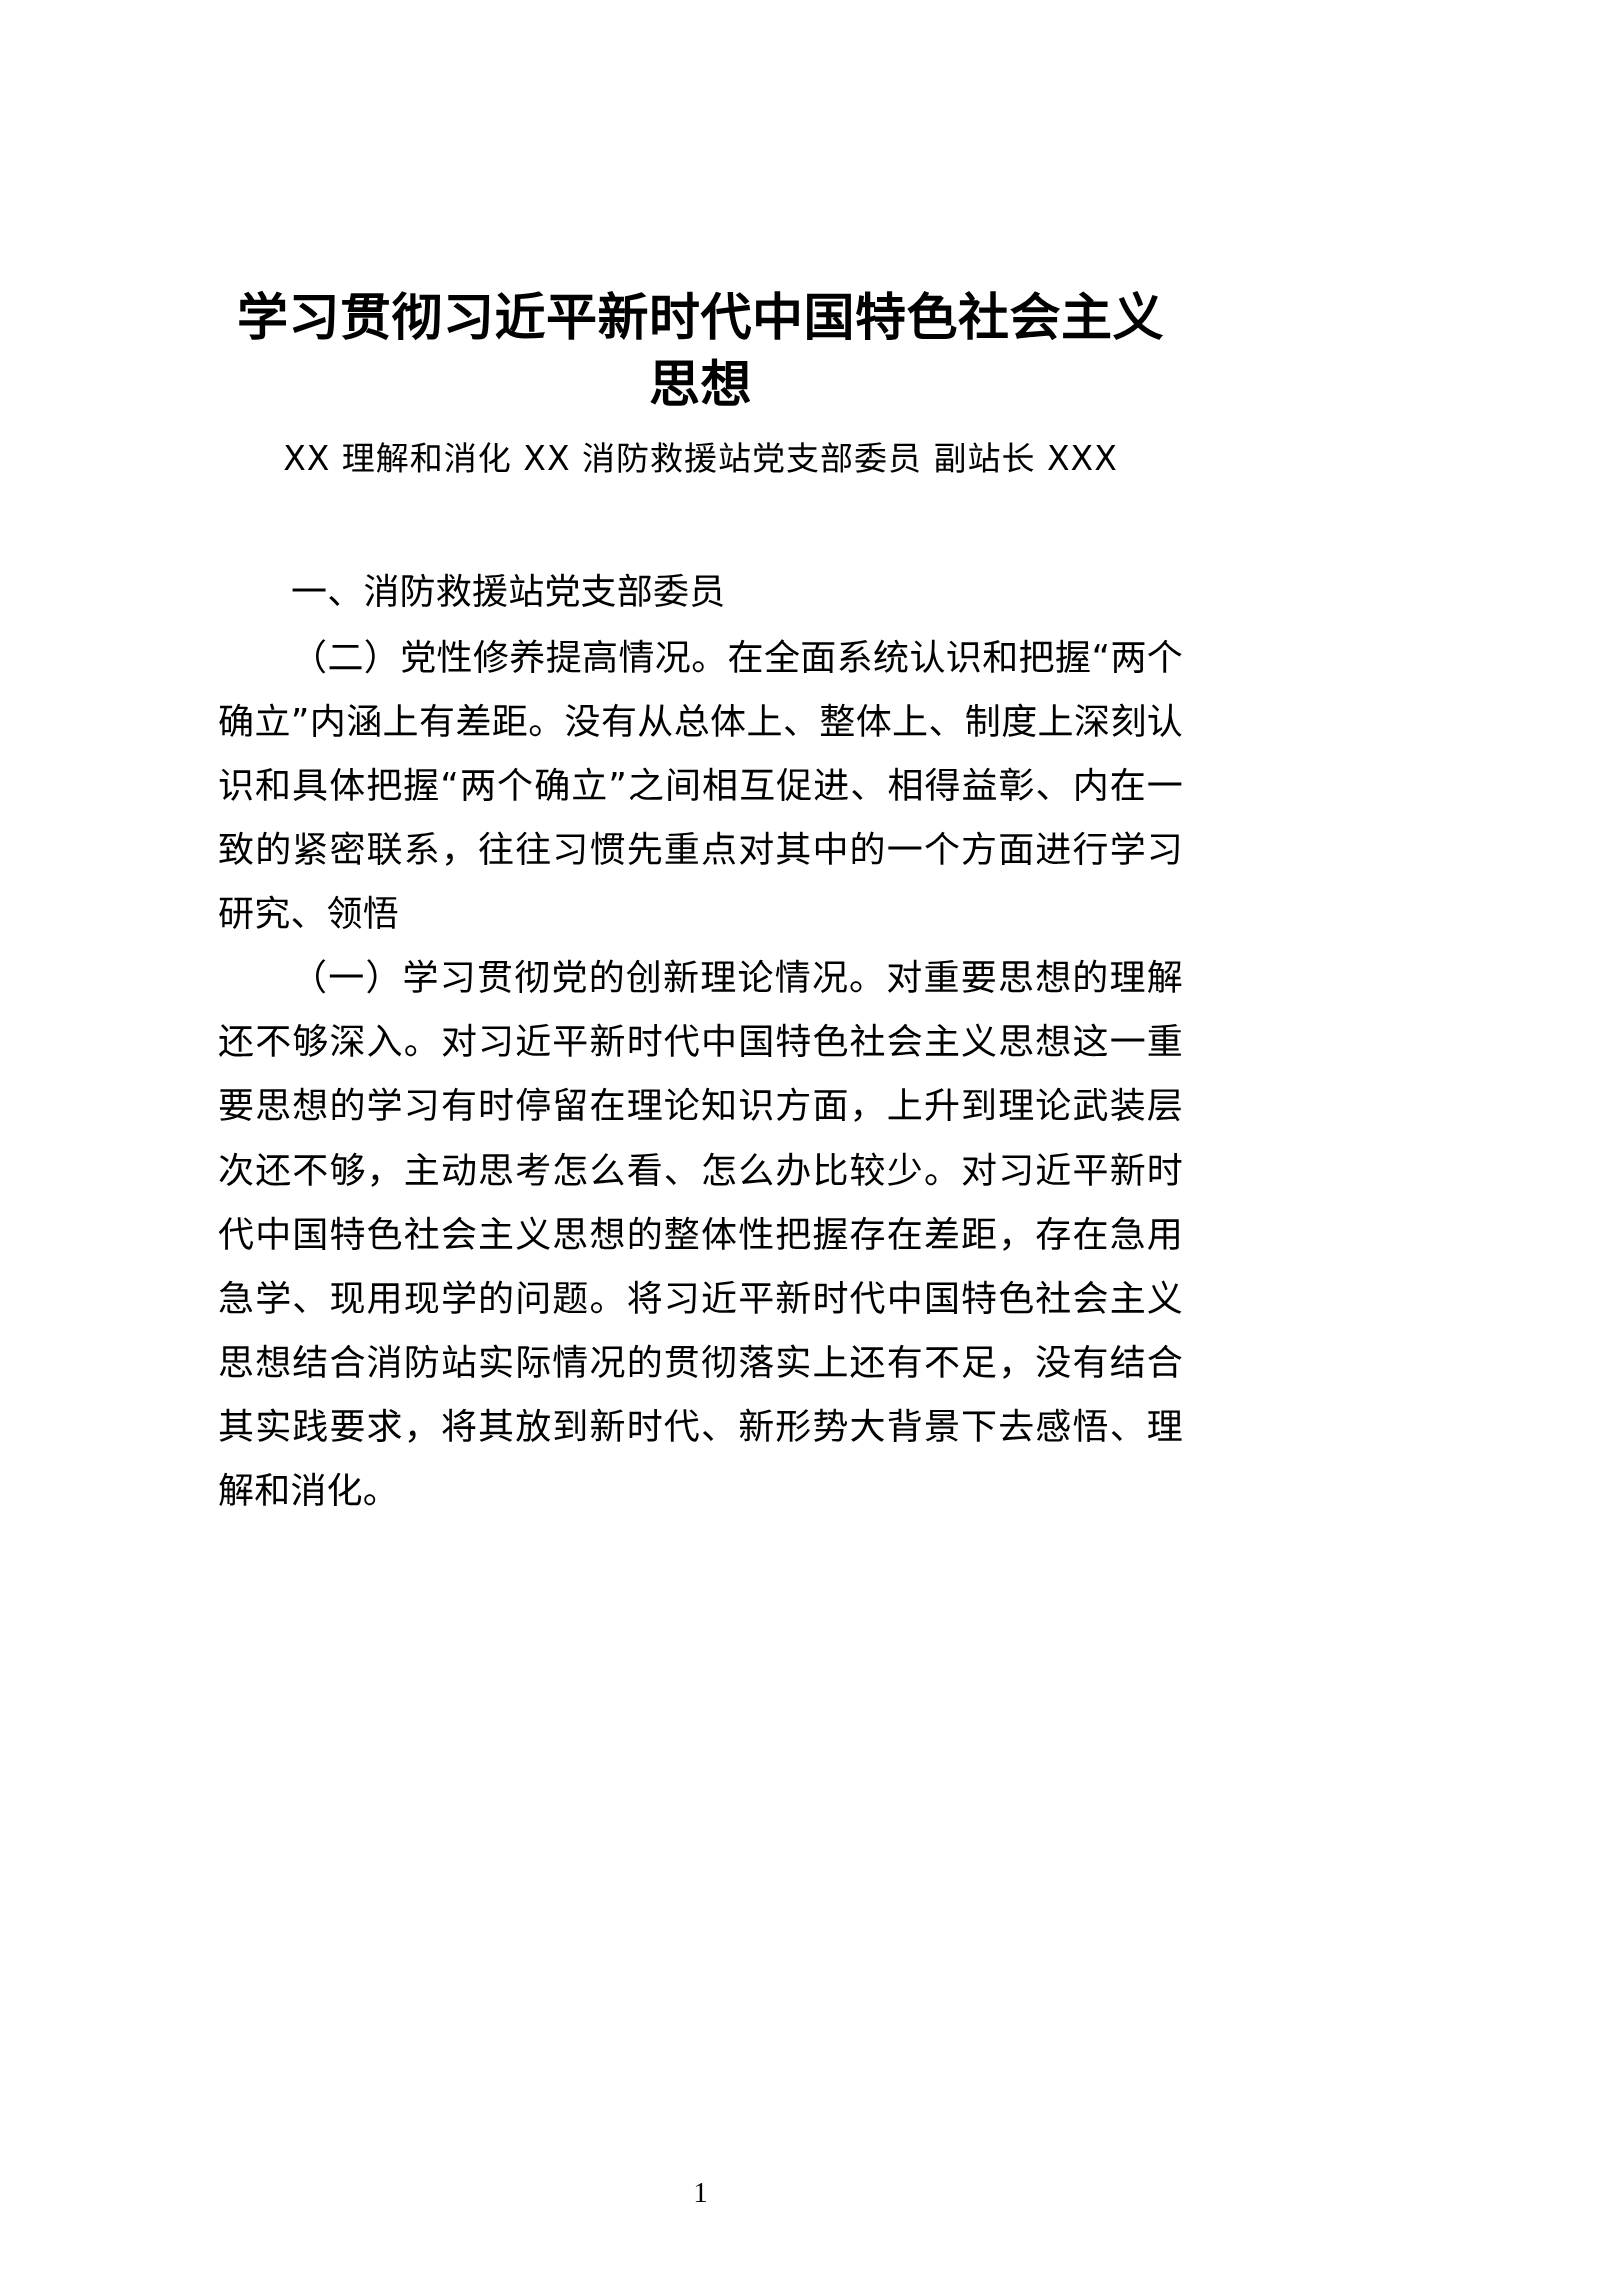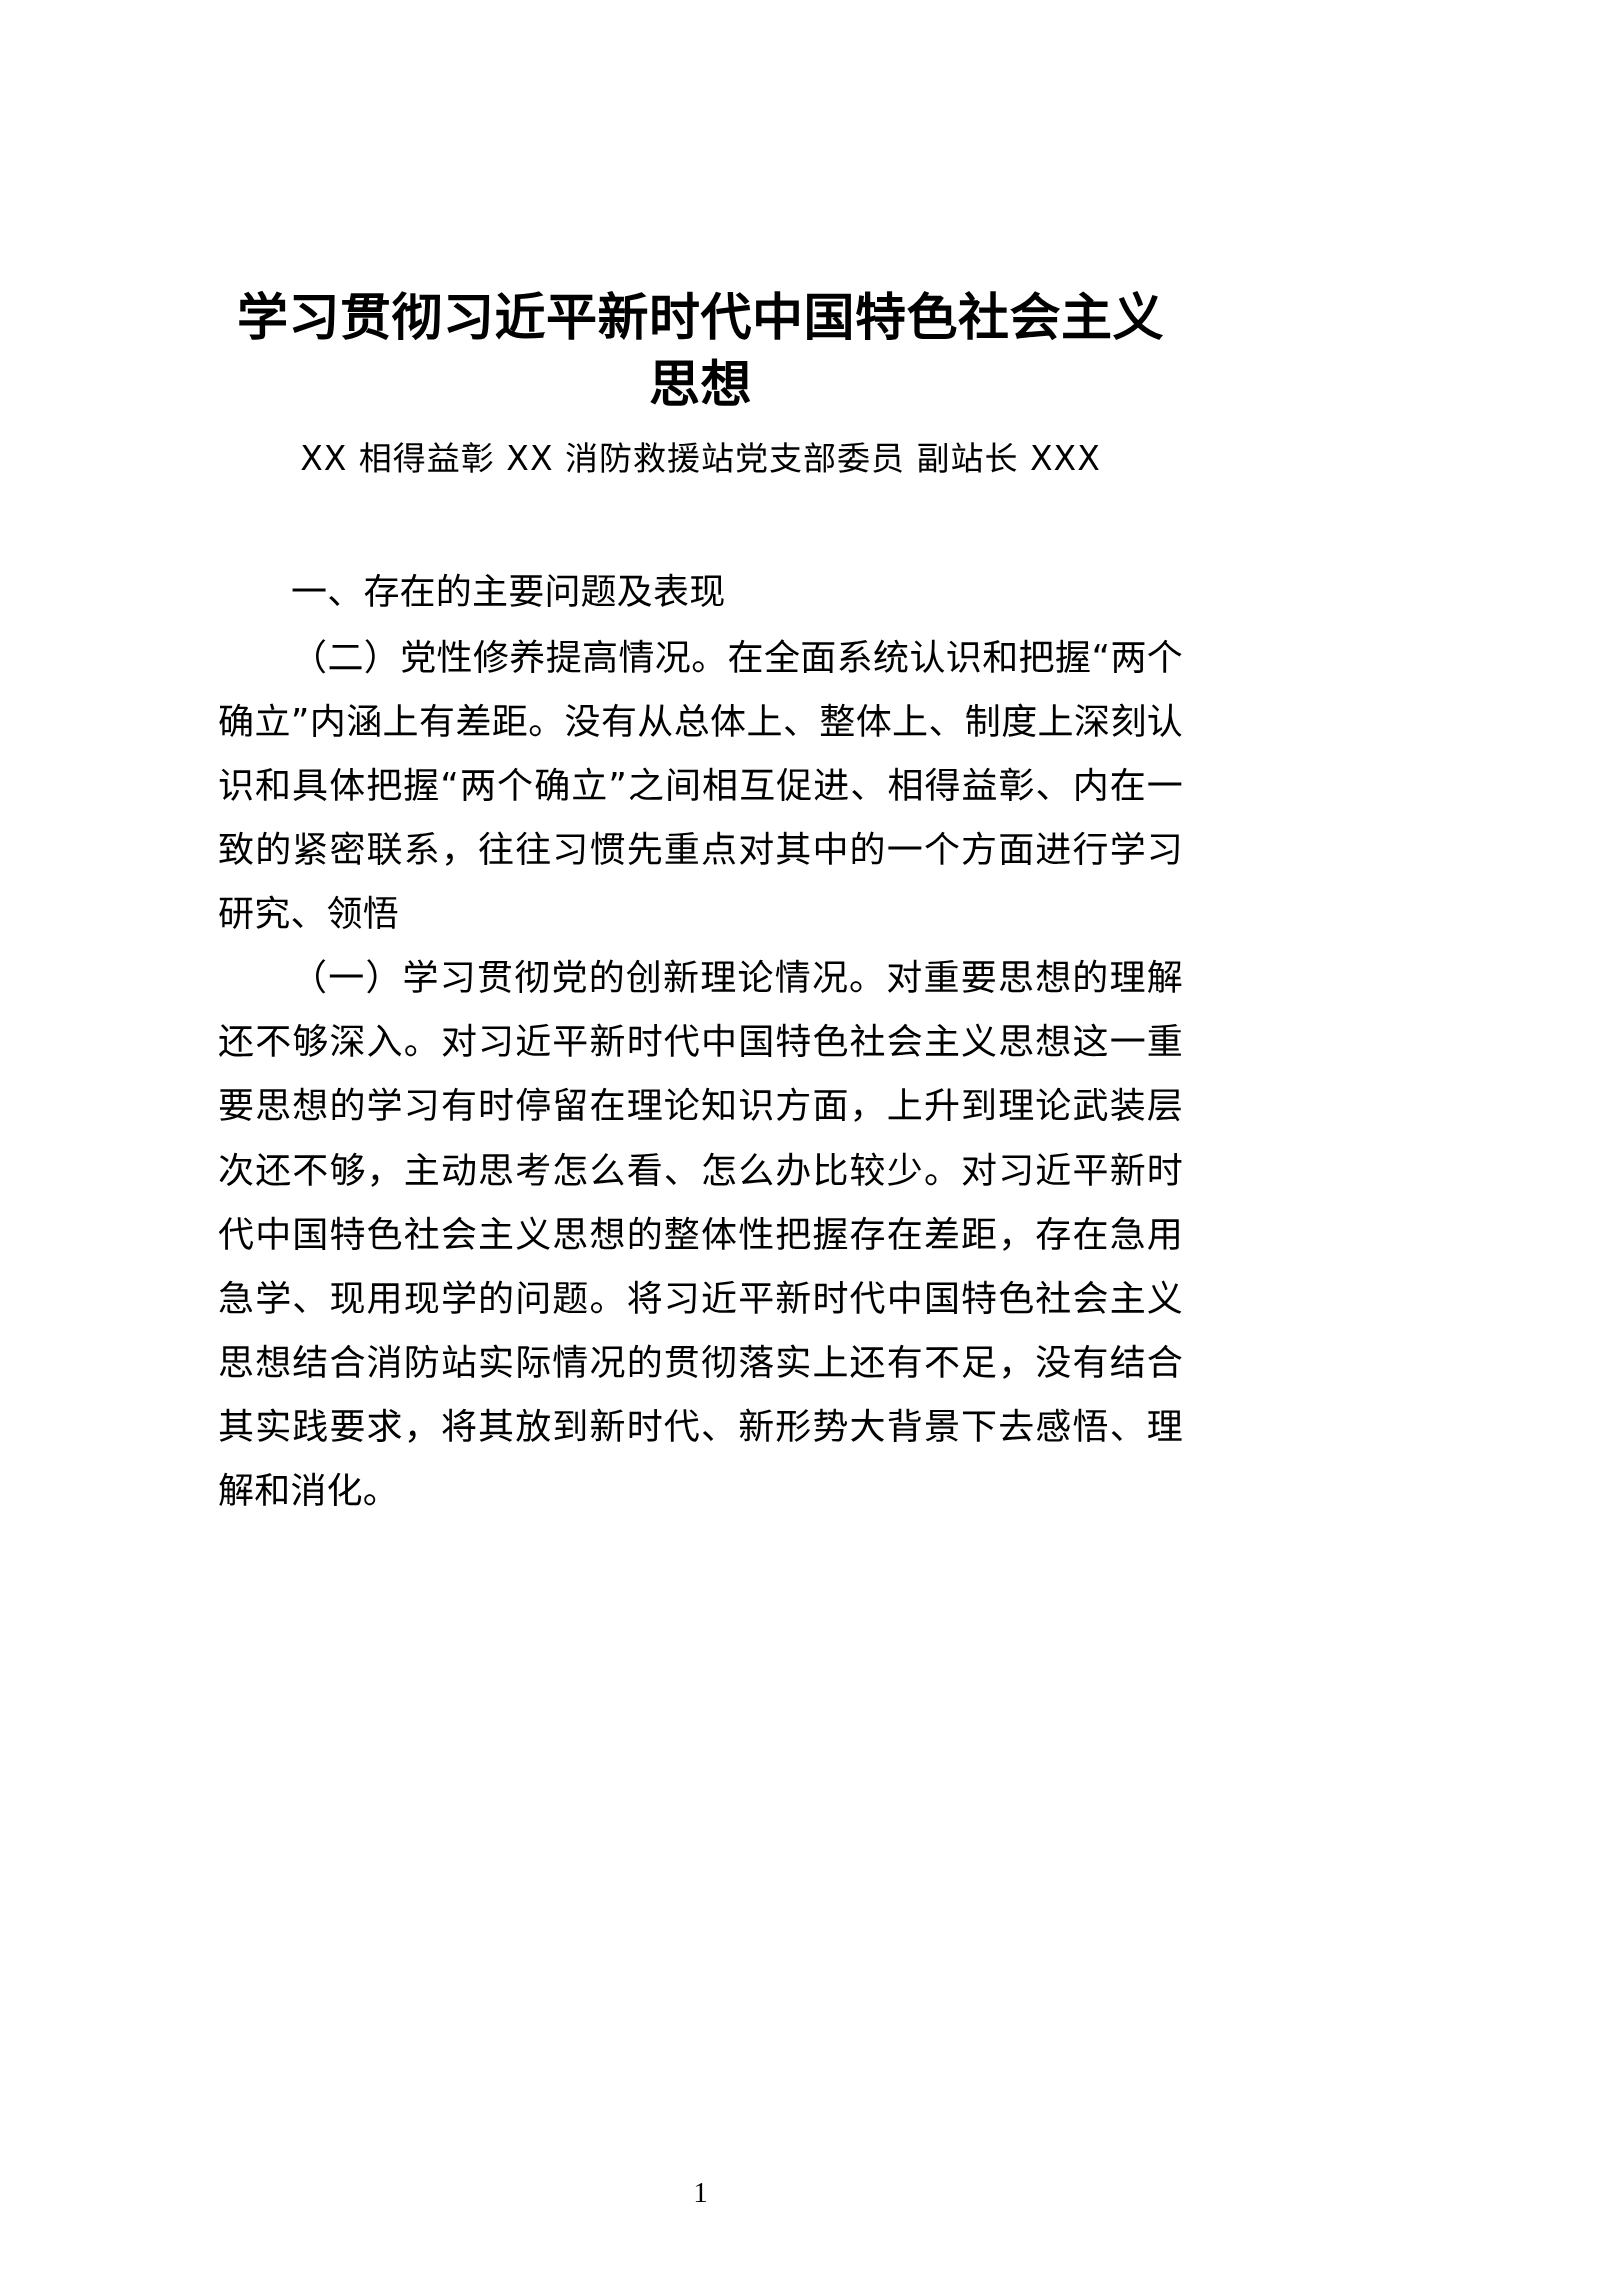--- a/index.html
+++ b/index.html
@@ -71,23 +71,23 @@
 </style>
 </head>
 <body>
 
 <div class="page">
 
   <h1 class="doc-title">
     <span class="line">学习贯彻习近平新时代中国特色社会主义思想</span>
   </h1>
 
-  <div class="doc-subtitle">XX 相得益彰 XX 消防救援站党支部委员 副站长  XXX</div>
+  <div class="doc-subtitle">XX 理解和消化 XX 消防救援站党支部委员 副站长  XXX</div>
 
   <div class="body-block">
-    <p class="para">一、存在的主要问题及表现</p>
+    <p class="para">一、消防救援站党支部委员</p>
     <p class="para tight">（二）党性修养提高情况。在全面系统认识和把握“两个确立”内涵上有差距。没有从总体上、整体上、制度上深刻认识和具体把握“两个确立”之间相互促进、相得益彰、内在一致的紧密联系，往往习惯先重点对其中的一个方面进行学习研究、领悟</p>
     <p class="para">（一）学习贯彻党的创新理论情况。对重要思想的理解还不够深入。对习近平新时代中国特色社会主义思想这一重要思想的学习有时停留在理论知识方面，上升到理论武装层次还不够，主动思考怎么看、怎么办比较少。对习近平新时代中国特色社会主义思想的整体性把握存在差距，存在急用急学、现用现学的问题。将习近平新时代中国特色社会主义思想结合消防站实际情况的贯彻落实上还有不足，没有结合其实践要求，将其放到新时代、新形势大背景下去感悟、理解和消化。</p>
   </div>
 
   <div class="page-number">1</div>
 </div>
 
 
 </body></html>

